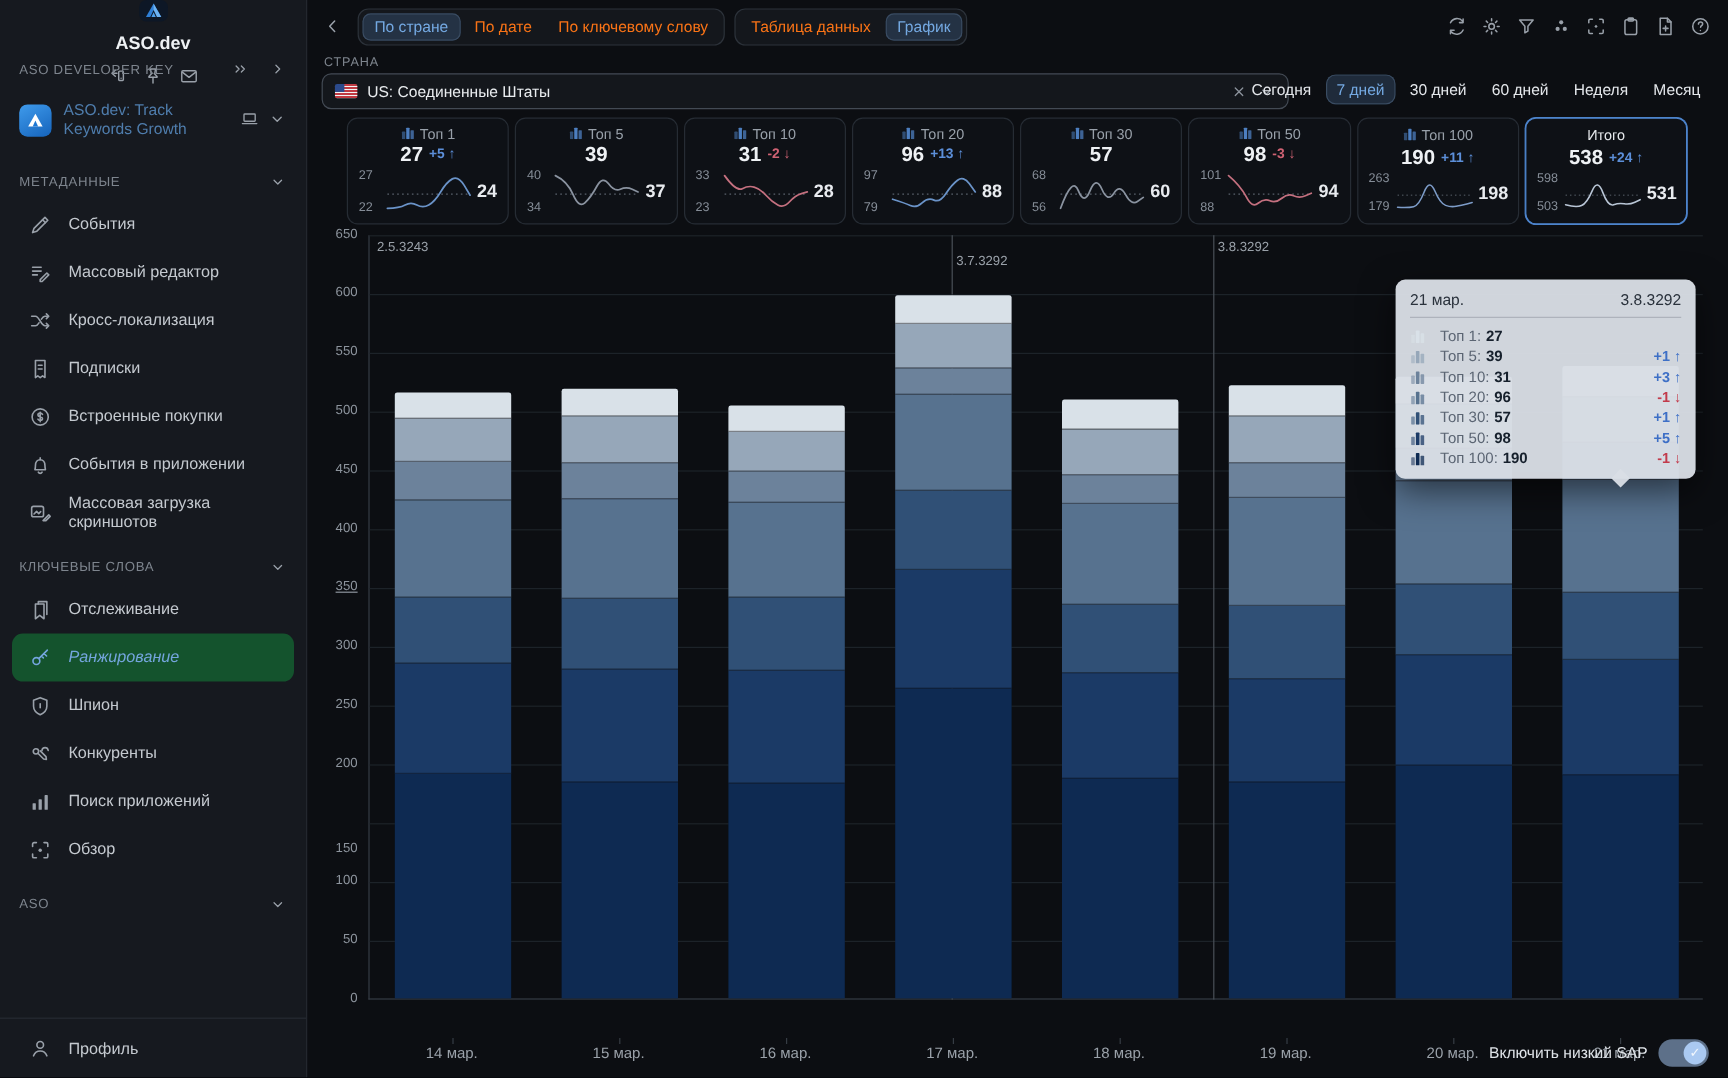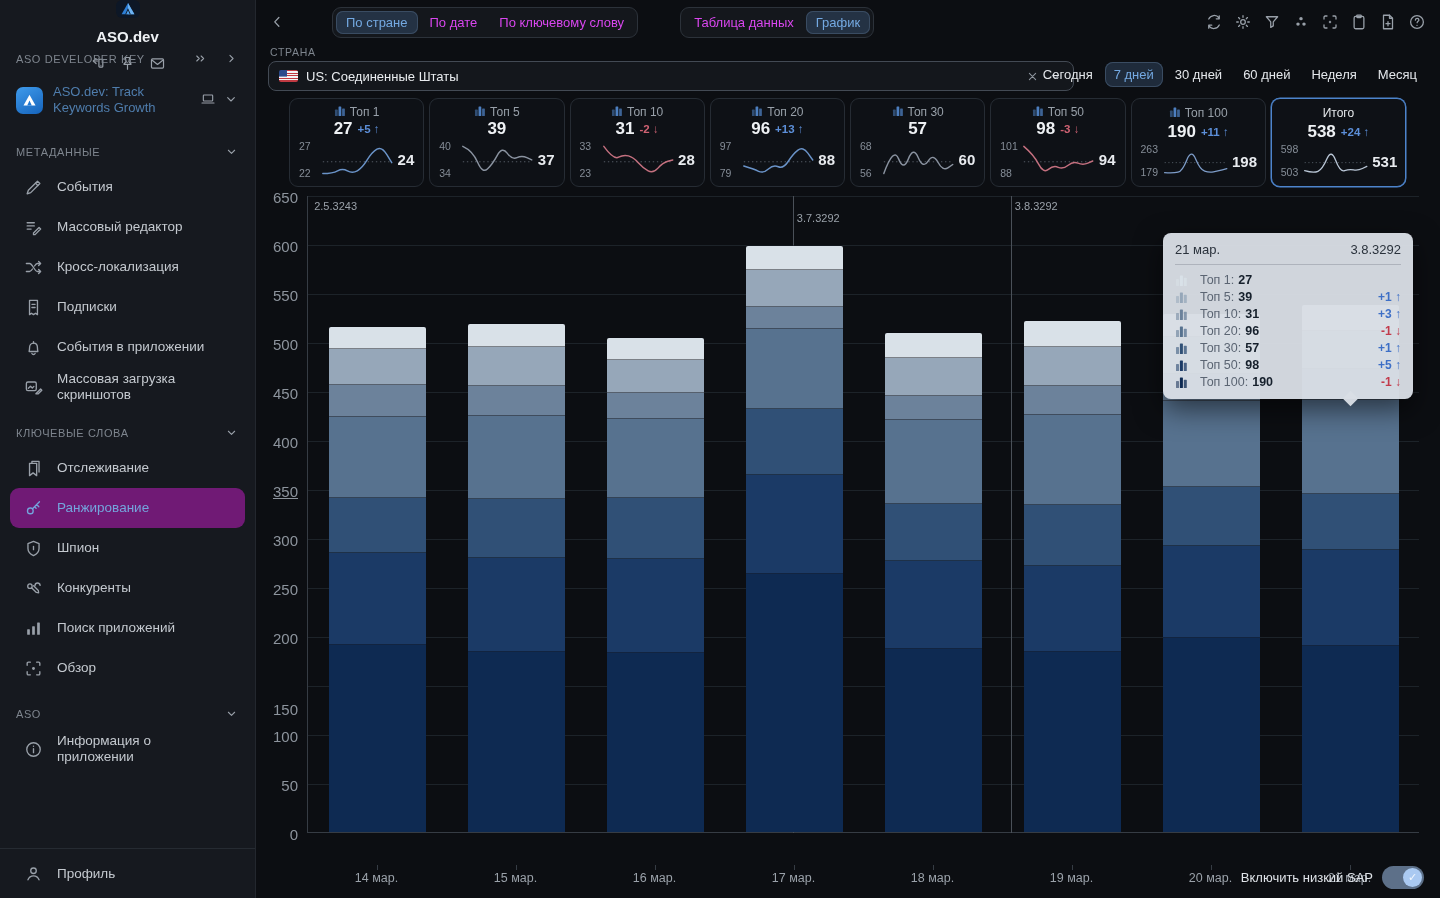--- a/index.html
+++ b/index.html
@@ -35,37 +35,37 @@
   .app-right .icn { width:16px; height:16px; }
   .nav-sec-header { padding:18px 16px 8px; display:flex; align-items:center;
                     color:#7e858e; font-size:11px; letter-spacing:.6px; }
   .nav-sec-header:first-child { padding-top:14px; }
   .nav-sec-header .lbl { flex:1; }
   .nav-sec-header .icn { width:15px; height:15px; }
   .nav-item { display:flex; align-items:center; gap:14px; min-height:40px;
               padding:0 14px; margin:0 10px; border-radius:9px; cursor:pointer; }
   .nav-item .icn { width:19px; height:19px; flex:none; }
   .nav-item .lbl { font-size:13.5px; color:#c4c9cf; line-height:1.2; }
-  .nav-item.active { background:#701a75; }
+  .nav-item.active { background:#14532d;font-style:italic; }
   .nav-item.active .lbl { color:#74a5dd; }
   .nav-item.active .icn { color:#74a5dd; }
   .side-profile { height:50px; border-top:1px solid #262b32; display:flex; align-items:center;
                   gap:14px; padding:0 24px; }
   .side-profile .icn { width:19px; height:19px; }
   .side-profile .lbl { font-size:13.5px; color:#c4c9cf; }
 
   
   .main { position:absolute; left:256px; top:0; right:0; bottom:0; }
-  .topbar { height:44px; display:flex; align-items:center; padding:0 14px 0 8px;gap:34px; }
+  .topbar { height:44px; display:flex; align-items:center; padding:0 14px 0 8px; }
   .back-btn { width:26px; height:26px; display:flex; align-items:center; justify-content:center;
               color:#aab0b8; }
   .back-btn .icn { width:18px; height:18px; }
   .tab-group { display:flex; align-items:center; background:#14171c; border:1px solid #2c323a;
                border-radius:9px; padding:3px; gap:2px; margin-left:8px; }
-  .tab { padding:4px 10px; font-size:13px; color:#d946ef; border-radius:7px; cursor:pointer;
+  .tab { padding:4px 10px; font-size:13px; color:#f97316; border-radius:7px; cursor:pointer;
          white-space:nowrap; }
   .tab.active { background:#243244; color:#74a9e2; box-shadow:inset 0 0 0 1px #3a4c62; }
   .topbar-spacer { flex:1; }
   .toolbar-icons { display:flex; align-items:center; gap:11px; }
   .tool-btn { width:18px; height:18px; display:inline-flex; color:#99a0a9; cursor:pointer; }
   .tool-btn svg { width:100%; height:100%; }
 
   .filter-row { position:relative; height:50px; }
   .country-label { position:absolute; left:14px; top:2px; font-size:10.5px; letter-spacing:.7px;
                    color:#7e858e; }
@@ -99,21 +99,21 @@
   .card-spark { flex:1; display:flex; align-items:stretch; gap:4px; margin-top:1px; }
   .mmx { display:flex; flex-direction:column; justify-content:space-between;
          font-size:10.5px; color:#858d97; padding-bottom:1px; min-width:18px; }
   .card-spark svg.spark { flex:1; height:100%; }
   .spark-mid { stroke:#5a626c; stroke-width:1; stroke-dasharray:1.5 3; }
   .spark-end { align-self:center; font-size:15px; font-weight:bold; color:#e8ebef; }
 
   
   .chart-wrap { position:absolute; left:0; top:190px; right:0; bottom:0; }
   .y-axis { position:absolute; left:0; top:6px; width:46px; height:637px; }
-  .ytick { position:absolute; right:4px; font-size:15px; color:#8d949d; transform:translateY(-7px); }
+  .ytick { position:absolute; right:4px; font-size:11px; color:#8d949d; transform:translateY(-7px); }
   .plot { position:absolute; left:51px; top:6px; width:1112px; height:637px;
           border-left:1px solid #363c44; border-bottom:1px solid #363c44; }
   .gridline { position:absolute; left:0; width:100%; height:1px; background:#1d2329; z-index:1; }
   .ann-line { position:absolute; top:0; width:1px; background:#4a5058; z-index:2; }
   .ann-label { position:absolute; font-size:11px; color:#9aa1a9; z-index:6; white-space:nowrap; }
   .bar-group { position:absolute; bottom:0; display:flex; flex-direction:column-reverse;
                z-index:3; }
   .bar-seg { width:100%; box-shadow:0 -1px 0 rgba(8,12,18,.45); }
   .bar-seg:last-child { border-radius:2px 2px 0 0; }
   .x-axis { position:absolute; left:51px; top:649px; width:1112px; height:20px;margin-top:32px; }
@@ -264,20 +264,29 @@
               <svg viewBox="0 0 24 24" fill="none" stroke="currentColor" stroke-width="1.7" stroke-linecap="round" stroke-linejoin="round">
                 <path d="M7 3h10v18l-2.5-1.8L12 21l-2.5-1.8L7 21V3z"></path>
                 <path d="M10 8h4M10 12h4"></path>
               </svg>
             </span>
             <span class="lbl">Подписки</span>
           </div>
           <div class="nav-item">
             <span class="icn" style="width: 19px; height: 19px;">
               <svg viewBox="0 0 24 24" fill="none" stroke="currentColor" stroke-width="1.7" stroke-linecap="round" stroke-linejoin="round">
+                <circle cx="12" cy="12" r="8.5"></circle>
+                <path d="M12 7v10M14.4 9.3c-.5-.9-1.3-1.4-2.4-1.4-1.4 0-2.4.8-2.4 1.9s.9 1.6 2.4 1.9c1.5.3 2.4.9 2.4 2s-1 1.9-2.4 1.9c-1.1 0-1.9-.5-2.4-1.4"></path>
+              </svg>
+            </span>
+            <span class="lbl">Встроенные покупки</span>
+          </div>
+          <div class="nav-item">
+            <span class="icn" style="width: 19px; height: 19px;">
+              <svg viewBox="0 0 24 24" fill="none" stroke="currentColor" stroke-width="1.7" stroke-linecap="round" stroke-linejoin="round">
                 <path d="M6.5 17c0-1 .5-1.6.5-4.5C7 9 9 6.5 12 6.5s5 2.5 5 6c0 2.9.5 3.5.5 4.5h-11z"></path>
                 <path d="M10 19.5a2.2 2.2 0 004 0M12 4.5v2"></path>
               </svg>
             </span>
             <span class="lbl">События в приложении</span>
           </div>
           <div class="nav-item">
             <span class="icn" style="width: 19px; height: 19px;">
               <svg viewBox="0 0 24 24" fill="none" stroke="currentColor" stroke-width="1.7" stroke-linecap="round" stroke-linejoin="round">
                 <rect x="3" y="5" width="12.5" height="11" rx="2"></rect>
@@ -351,30 +360,20 @@
             </span>
             <span class="lbl">Обзор</span>
           </div>
           <div class="nav-sec-header">
             <span class="lbl">ASO</span>
             <span class="icn" style="width: 15px; height: 15px;">
               <svg viewBox="0 0 24 24" fill="none" stroke="currentColor" stroke-width="1.7" stroke-linecap="round" stroke-linejoin="round">
                 <path d="M7 10l5 5 5-5"></path>
               </svg>
             </span>
-          </div>
-          <div class="nav-item">
-            <span class="icn" style="width: 19px; height: 19px;">
-              <svg viewBox="0 0 24 24" fill="none" stroke="currentColor" stroke-width="1.7" stroke-linecap="round" stroke-linejoin="round">
-                <circle cx="12" cy="12" r="8.5"></circle>
-                <path d="M12 11v5"></path>
-                <circle cx="12" cy="7.8" r="0.9" fill="currentColor" stroke="none"></circle>
-              </svg>
-            </span>
-            <span class="lbl">Информация о приложении</span>
           </div>
         </div>
     </div>
     <div class="side-profile">
       <span class="icn" id="profile-icon">
           <svg viewBox="0 0 24 24" fill="none" stroke="currentColor" stroke-width="1.7" stroke-linecap="round" stroke-linejoin="round">
             <circle cx="12" cy="8.5" r="3.5"></circle>
             <path d="M5 20c1.2-3.2 3.8-5 7-5s5.8 1.8 7 5"></path>
           </svg>
         </span>

